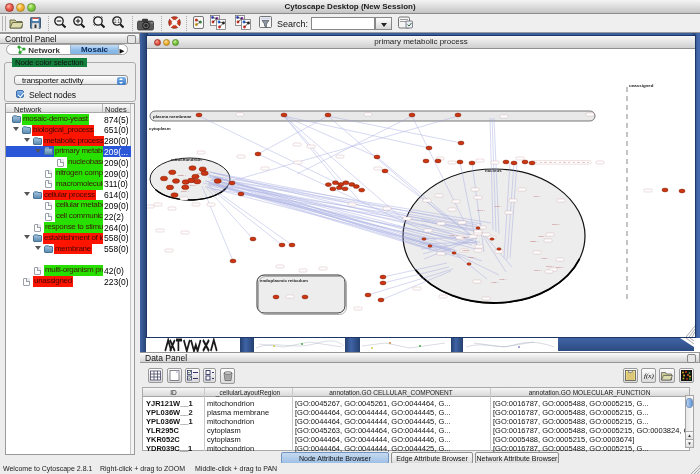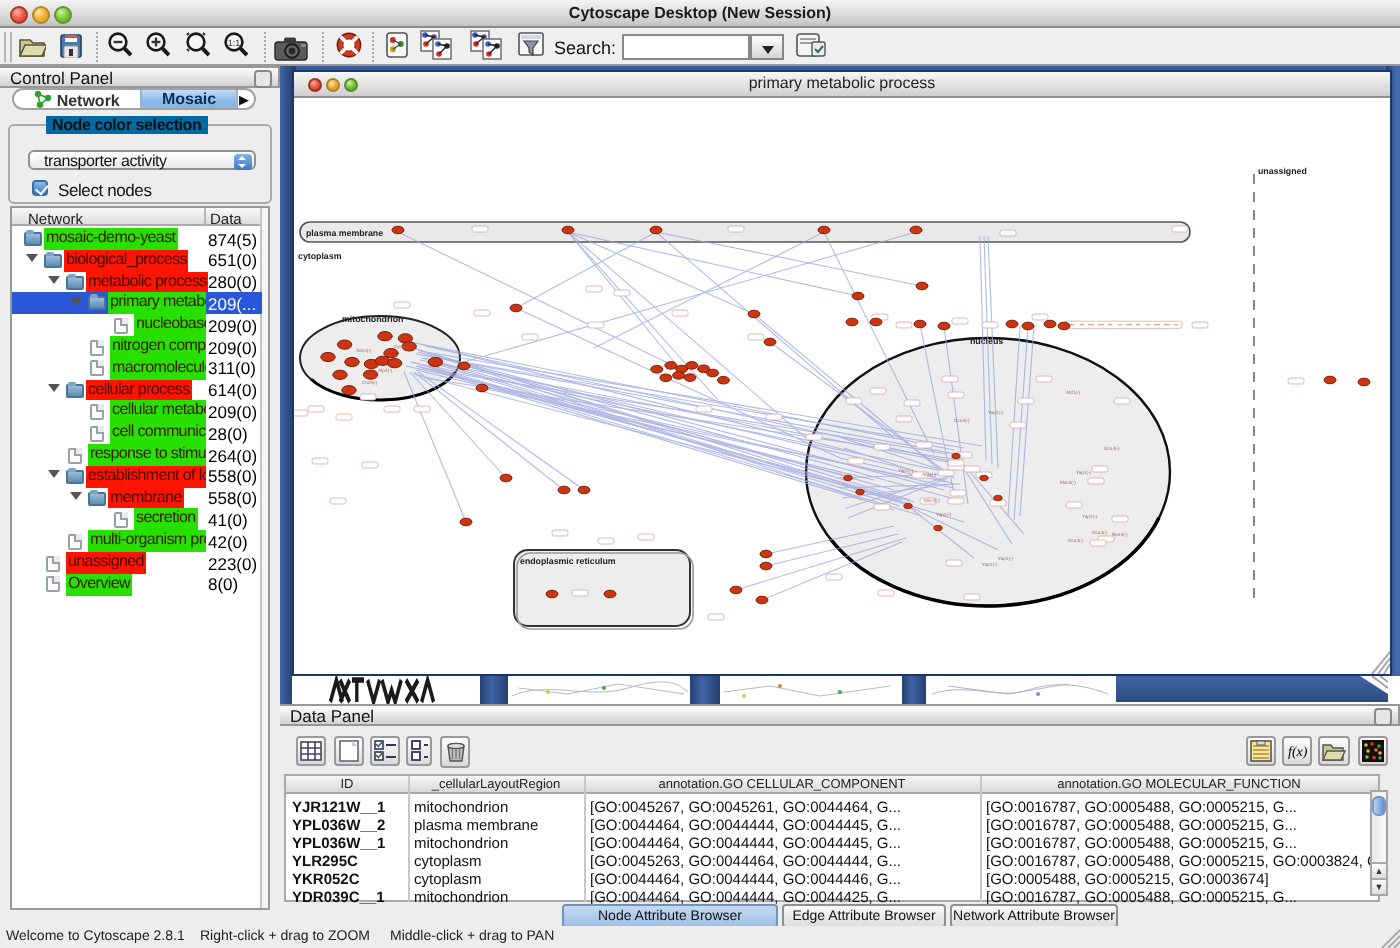--- a/index.html
+++ b/index.html
@@ -40,22 +40,22 @@
 #tabbar { position:absolute; left:6px; top:11px; width:122px; height:11px;
   background:#fff; border:1px solid #a2a2a2; border-radius:5.5px; overflow:hidden; }
 #tab-network { position:absolute; left:0; top:0; width:63px; height:11px; font-size:8px; font-weight:bold;
   color:#333; text-align:center; line-height:10px; }
 #tab-mosaic { position:absolute; left:63px; top:0; width:49px; height:11px; font-size:8px; font-weight:bold;
   color:#0c2c60; text-align:center; line-height:10px;
   background:linear-gradient(#c4dcf5,#8cbbe8 50%,#7db0e2); border-left:1px solid #9ab4cc; border-right:1px solid #9ab4cc;}
 #tab-arrow { position:absolute; right:0px; top:0; width:10px; height:11px; text-align:center; font-size:6.5px; line-height:11px; color:#111;}
 #groupbox { position:absolute; left:4px; top:29px; width:132px; height:40px;
   border:1px solid #ababab; border-radius:3px; }
-#groupbox .gtitle { position:absolute; left:18px; top:-5px; background:#0369a1; padding:0 3px;
-  font-size:8px; font-weight:bold; color:#111; letter-spacing:-0.2px; }
+#groupbox .gtitle { position:absolute; left:7px; top:-5px; background:#15803d; padding:0 3px;
+  font-size:8px; font-weight:normal; color:#111; letter-spacing:-0.2px; }
 #combo { position:absolute; left:9px; top:12px; width:114px; height:10px; background:linear-gradient(#ffffff,#e7e7e7);
   border:1px solid #8f8f8f; border-radius:3px; font-size:8px; color:#111; line-height:9px; padding-left:7px; letter-spacing:-0.2px; }
 #combo .stepper { position:absolute; right:1px; top:0.5px; width:9px; height:8px;
   background:linear-gradient(#7fb3ea,#3c78c8); border-radius:2px; }
 #combo .stepper:before { content:""; position:absolute; left:2px; top:1px;
   border-left:2.5px solid transparent; border-right:2.5px solid transparent; border-bottom:2.5px solid #fff; }
 #combo .stepper:after { content:""; position:absolute; left:2px; bottom:1px;
   border-left:2.5px solid transparent; border-right:2.5px solid transparent; border-top:2.5px solid #fff; }
 #selnodes { position:absolute; left:11px; top:27px; width:120px; height:10px; }
 #selnodes .cb { position:absolute; left:0; top:0; width:8px; height:8px; border-radius:2px;
@@ -264,21 +264,21 @@
       <div id="combo">transporter activity<span class="stepper"></span></div>
       <div id="selnodes">
           <span class="cb"></span>
           <span class="lbl">Select nodes</span>
         </div>
     </div>
     <div id="tree">
       <div id="treehead">
           <span class="c1">Network</span>
           <span class="sep"></span>
-          <span class="c2">Data</span>
+          <span class="c2">Nodes</span>
         </div>
       <div style="position:absolute;right:3px;top:0;width:1px;height:350px;background:#c5c5c5"></div>
       <div style="position:absolute;right:0;top:0;width:3px;height:350px;background:#f4f4f4"></div>
       <div class="trow" style="top:10.0px">
           <span class="foldicon" style="left:6px"></span>
           <span class="tlabel g" style="left:16px">mosaic-demo-yeast</span>
           <span class="num">874(5)</span>
         </div>
       <div class="trow" style="top:20.8px">
           <span class="arrow" style="left:7px"></span>
@@ -320,58 +320,48 @@
           <span class="num">614(0)</span>
         </div>
       <div class="trow" style="top:96.4px">
           <span class="ficon" style="left:39px"></span>
           <span class="tlabel g" style="left:49px;width:48px">cellular metabol</span>
           <span class="num">209(0)</span>
         </div>
       <div class="trow" style="top:107.2px">
           <span class="ficon" style="left:39px"></span>
           <span class="tlabel g" style="left:49px;width:48px">cell communicati</span>
-          <span class="num">28(0)</span>
+          <span class="num">22(2)</span>
         </div>
       <div class="trow" style="top:118.0px">
           <span class="ficon" style="left:28px"></span>
           <span class="tlabel g" style="left:38px;width:59px">response to stimulu</span>
           <span class="num">264(0)</span>
         </div>
       <div class="trow" style="top:128.8px">
           <span class="arrow" style="left:18px"></span>
           <span class="foldicon" style="left:27px"></span>
           <span class="tlabel r" style="left:37px;width:60px">establishment of loc</span>
           <span class="num">558(0)</span>
         </div>
       <div class="trow" style="top:139.6px">
           <span class="arrow" style="left:29px"></span>
           <span class="foldicon" style="left:38px"></span>
           <span class="tlabel r" style="left:48px">membrane</span>
           <span class="num">558(0)</span>
         </div>
-      <div class="trow" style="top:150.4px">
-          <span class="ficon" style="left:51px"></span>
-          <span class="tlabel g" style="left:61px">secretion</span>
-          <span class="num">41(0)</span>
-        </div>
       <div class="trow" style="top:161.2px">
           <span class="ficon" style="left:28px"></span>
           <span class="tlabel g" style="left:38px;width:59px">multi-organism proc</span>
           <span class="num">42(0)</span>
         </div>
       <div class="trow" style="top:172.0px">
           <span class="ficon" style="left:17px"></span>
           <span class="tlabel r" style="left:27px">unassigned</span>
           <span class="num">223(0)</span>
-        </div>
-      <div class="trow" style="top:182.8px">
-          <span class="ficon" style="left:17px"></span>
-          <span class="tlabel g" style="left:27px">Overview</span>
-          <span class="num">8(0)</span>
         </div>
     </div>
   </div>
 
   <div id="right">
     <div id="mdi">
       <div class="edgeL"></div>
         <div class="edgeR"></div>
       <div id="iwin">
         <div id="ititle">

